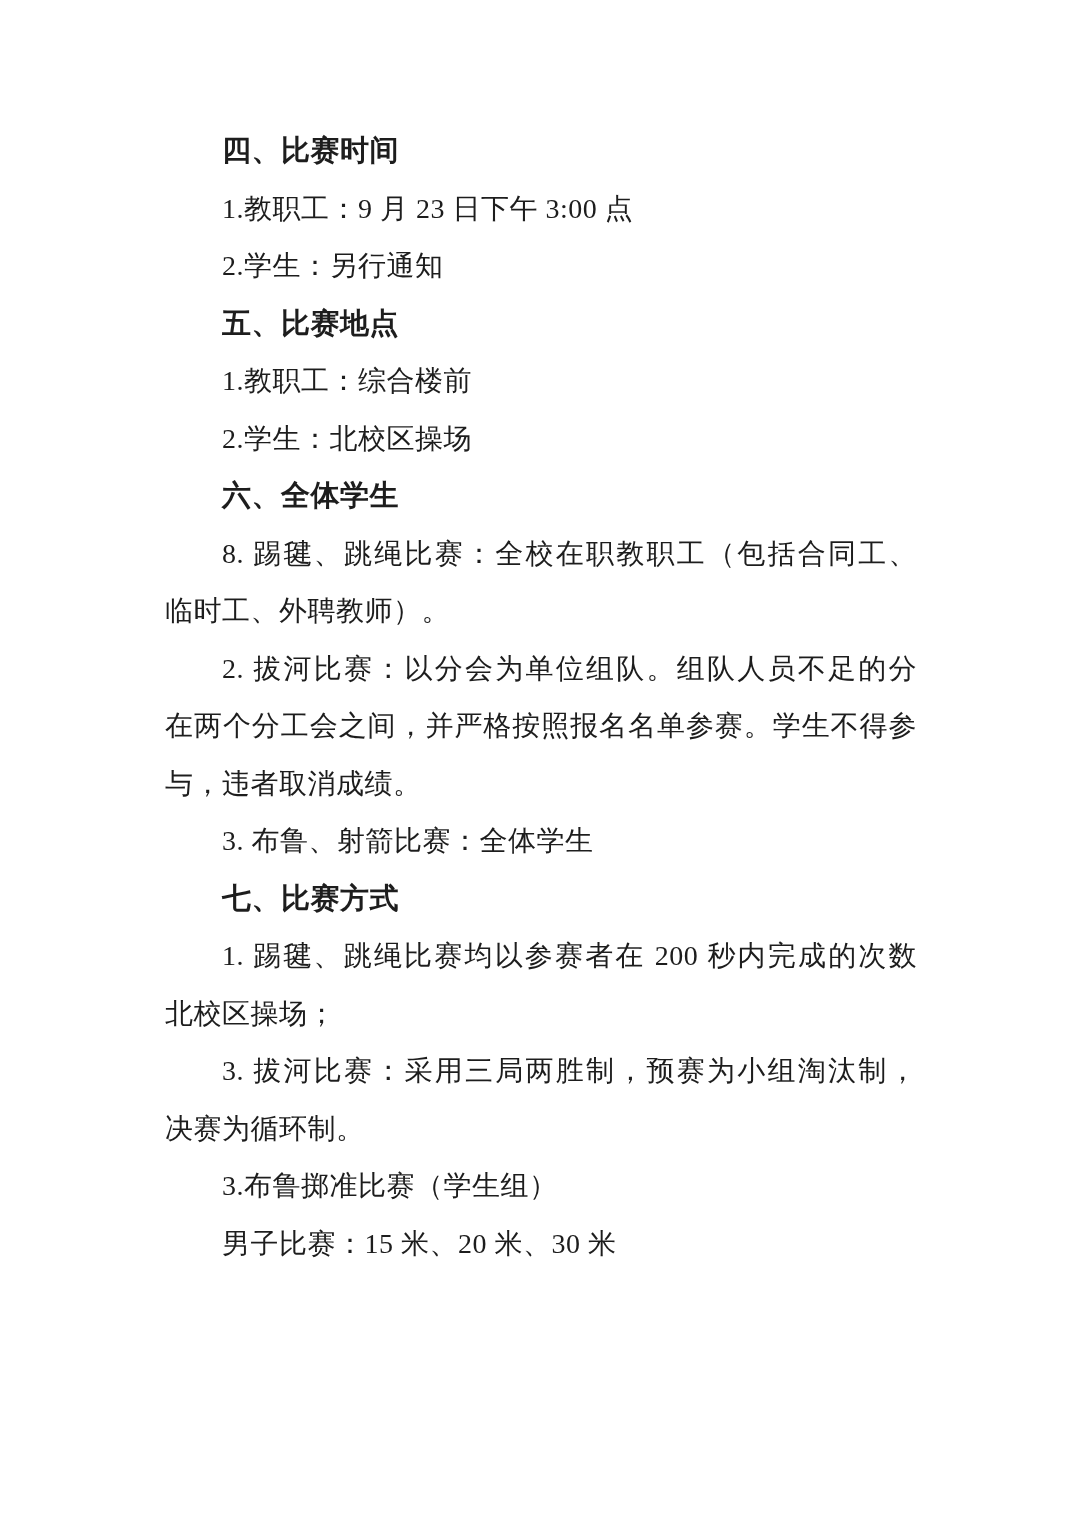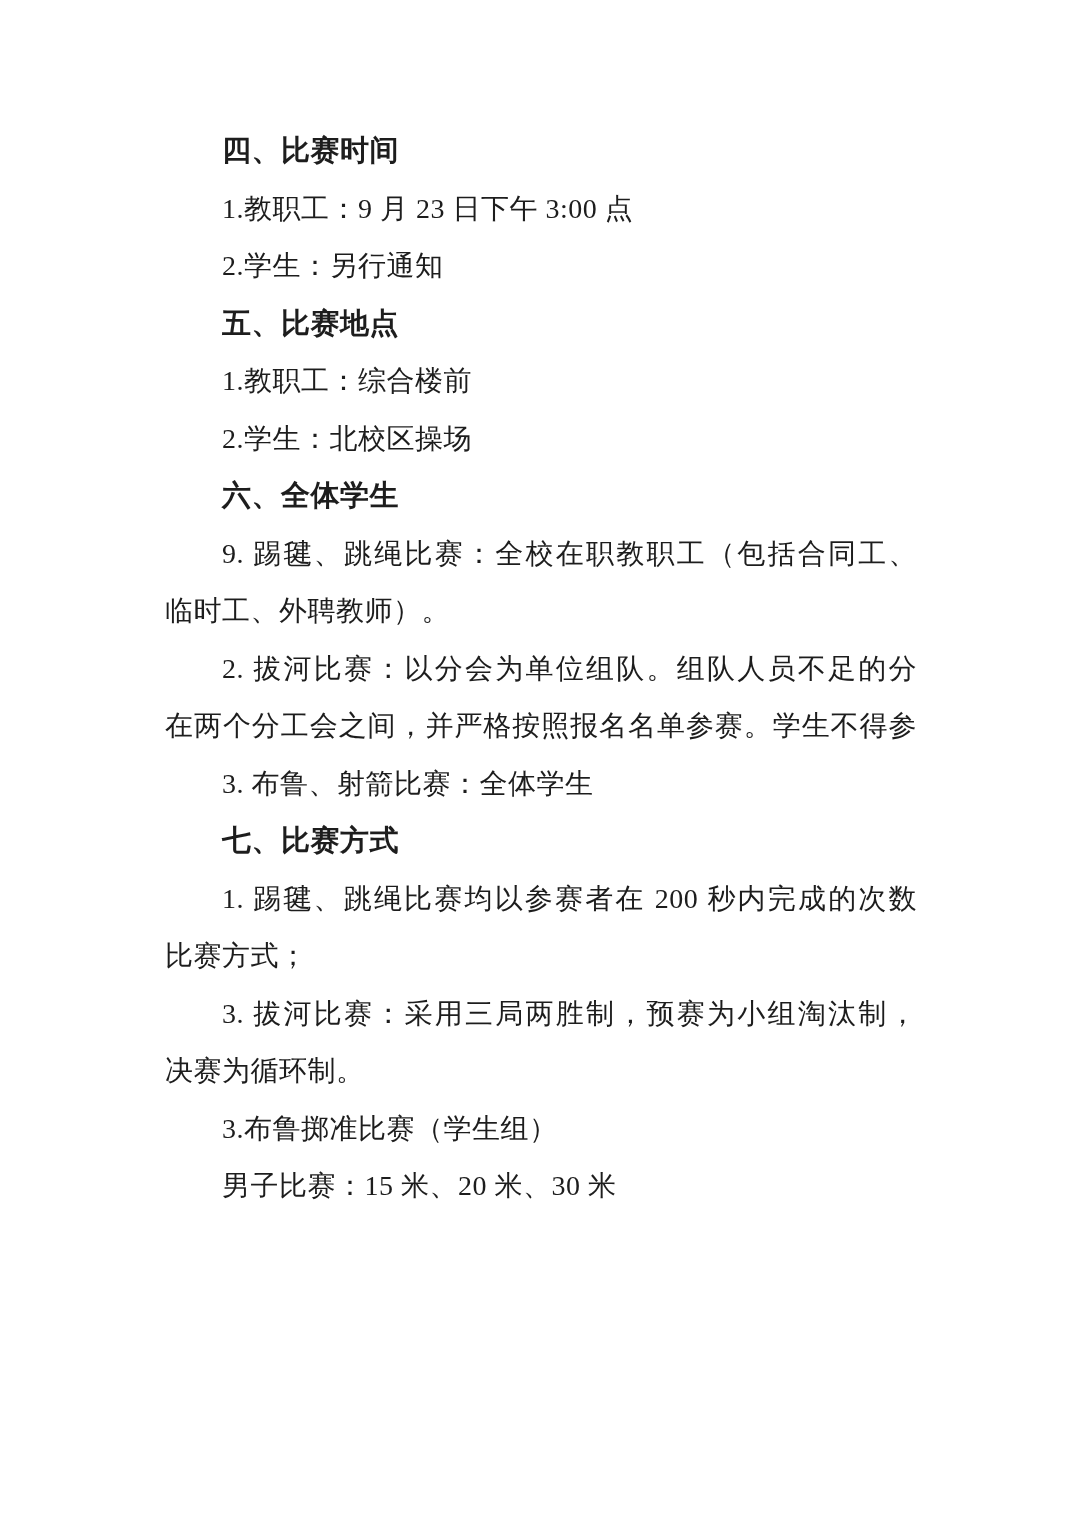--- a/index.html
+++ b/index.html
@@ -49,28 +49,29 @@
 
     <p class="h ind">四、比赛时间</p>
     <p class="ind">1.教职工：9 月 23 日下午 3:00 点</p>
     <p class="ind">2.学生：另行通知</p>
 
     <p class="h ind">五、比赛地点</p>
     <p class="ind">1.教职工：综合楼前</p>
     <p class="ind">2.学生：北校区操场</p>
 
     <p class="h ind">六、全体学生</p>
-    <p class="ind just">9. 踢毽、跳绳比赛：全校在职教职工（包括合同工、</p>
+    <p class="ind just">8. 踢毽、跳绳比赛：全校在职教职工（包括合同工、</p>
     <p>临时工、外聘教师）。</p>
     <p class="ind just">2. 拔河比赛：以分会为单位组队。组队人员不足的分</p>
     <p class="just">在两个分工会之间，并严格按照报名名单参赛。学生不得参</p>
+    <p>与，违者取消成绩。</p>
     <p class="ind">3. 布鲁、射箭比赛：全体学生</p>
 
     <p class="h ind">七、比赛方式</p>
     <p class="ind just">1. 踢毽、跳绳比赛均以参赛者在 200 秒内完成的次数</p>
-    <p>比赛方式；</p>
+    <p>北校区操场；</p>
     <p class="ind just">3. 拔河比赛：采用三局两胜制，预赛为小组淘汰制，</p>
     <p>决赛为循环制。</p>
     <p class="ind">3.布鲁掷准比赛（学生组）</p>
     <p class="ind">男子比赛：15 米、20 米、30 米</p>
 
   </div>
 </div>
 
 </body></html>

